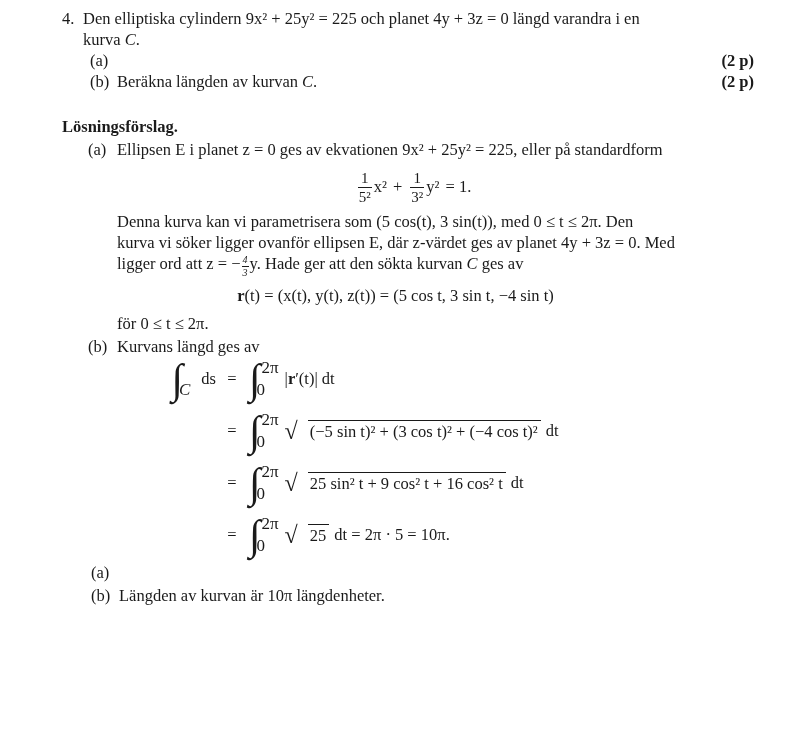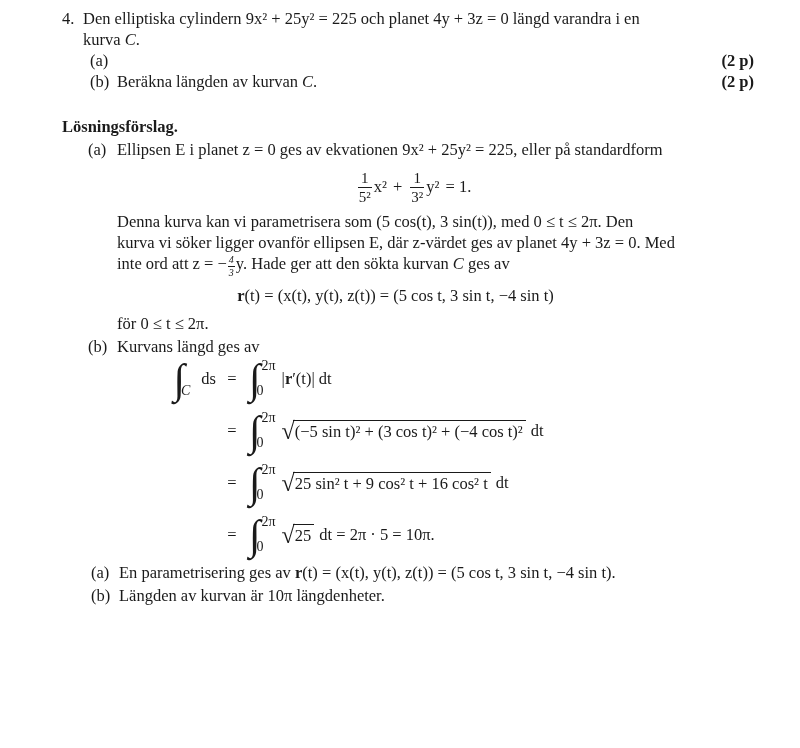--- a/index.html
+++ b/index.html
@@ -45,26 +45,26 @@
   .sfrac .fn{border-bottom:1px solid currentColor;padding:0 1px;}
 
   
   .intblock{margin-top:-4px;}
   .eqline{display:flex;align-items:center;height:52px;}
   .lhs{width:108px;flex:0 0 108px;display:flex;justify-content:flex-end;align-items:center;padding-right:9px;box-sizing:border-box;}
   .eqsign{width:14px;flex:0 0 14px;text-align:center;}
   .rhseq{display:flex;align-items:center;margin-left:10px;}
   .integral{display:inline-flex;align-items:center;margin-right:7px;}
   .int-glyph{font-size:42px;line-height:46px;font-style:normal;}
-  .lims{display:inline-flex;flex-direction:column;justify-content:space-between;height:46px;font-size:14px;line-height:1;}
+  .lims{display:inline-flex;flex-direction:column;justify-content:space-between;height:46px;font-size:17px;line-height:1;}
   .lims .up{transform:translate(1px,3px);min-height:11px;}
   .lims .lo{transform:translate(-4px,-4px);min-height:11px;}
   .sqrt{display:inline-flex;align-items:flex-start;}
   .sqrt-glyph{font-size:24px;line-height:0.92;margin-right:-2px;font-style:normal;}
-  .rad{border-top:1.4px solid currentColor;padding:1px 3px 0 2px;line-height:1.2;}
+  .rad{border-top:1.4px solid currentColor;padding:1px 3px 0 2px;line-height:1.2;margin-left:12px;}
   .after-sqrt{margin-left:5px;}
 
   .note{margin-left:23px;margin-top:8px;line-height:22px;}
   .svar-heading{font-weight:bold;margin-top:42px;line-height:22px;}
   .svar-item{display:flex;margin-top:1px;line-height:22px;}
   .svar-label{width:28px;flex:0 0 28px;margin-left:29px;}
 </style>
 </head>
 <body>
 
@@ -105,21 +105,21 @@
         <span class="frac">
             <span class="num">1</span>
             <span class="den">3²</span>
           </span>
         <span class="math">y²</span>
         <span class="rhs-txt math">= 1.</span>
       </div>
 
       <div class="line"><span>Denna kurva kan vi parametrisera som </span><span class="math">(5 cos(t), 3 sin(t))</span><span>, med </span><span class="math">0 ≤ t ≤ 2π</span><span>. Den</span></div>
       <div class="line"><span>kurva vi söker ligger ovanför ellipsen </span><span class="math">E</span><span>, där </span><span class="math">z</span><span>-värdet ges av planet </span><span class="math">4y + 3z = 0</span><span>. Med</span></div>
-      <div class="line"><span>inte ord att </span><span class="math">z = −</span><span class="sfrac">
+      <div class="line"><span>ligger ord att </span><span class="math">z = −</span><span class="sfrac">
             <span class="fn">4</span>
             <span>3</span>
           </span><span class="math">y</span><span>. Hade ger att den sökta kurvan </span><span class="math cal">C</span><span> ges av</span></div>
 
       <div class="eq-display eq-r">
         <span class="mbold">r</span>
           <span class="math">(t) = (x(t), y(t), z(t)) = (5 cos t, 3 sin t, −4 sin t)</span>
       </div>
 
       <div class="line"><span>för </span><span class="math">0 ≤ t ≤ 2π</span><span>.</span></div>
@@ -217,20 +217,19 @@
         </div>
 
       </div>
     </div>
   </div>
 
 
 
   <div class="svar-item">
     <span class="svar-label">(a)</span>
-    <span><span>En parametrisering ges av </span><span class="mbold">r</span><span class="math">(t) = (x(t), y(t), z(t)) = (5 cos t, 3 sin t, −4 sin t)</span><span>.</span></span>
   </div>
   <div class="svar-item">
     <span class="svar-label">(b)</span>
     <span><span>Längden av kurvan är </span><span class="math">10π</span><span> längdenheter.</span></span>
   </div>
 
 </div>
 
 </body></html>

